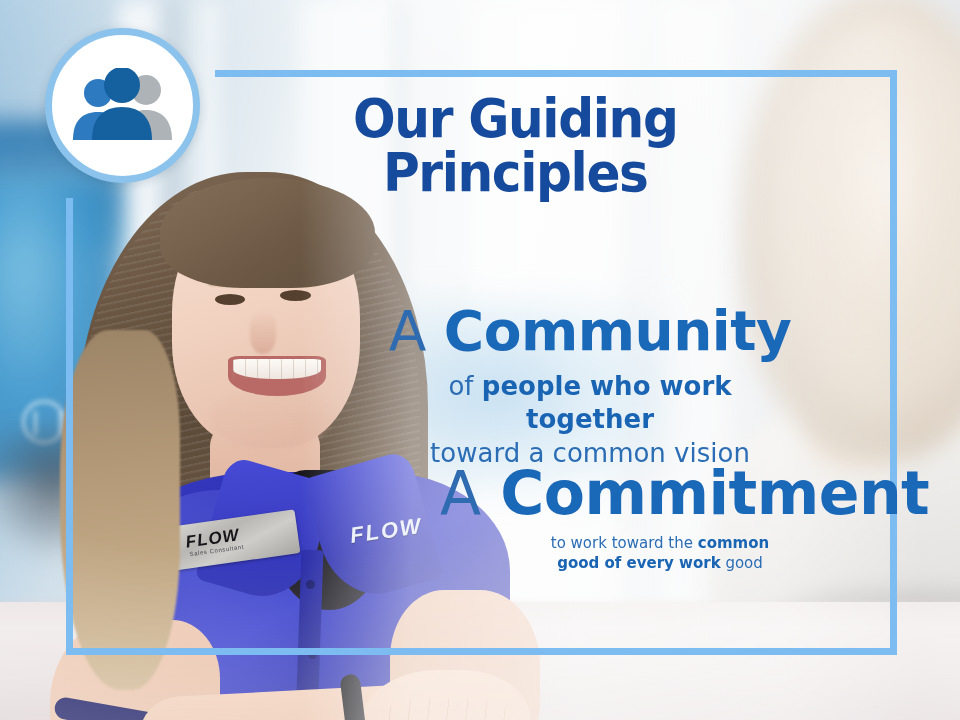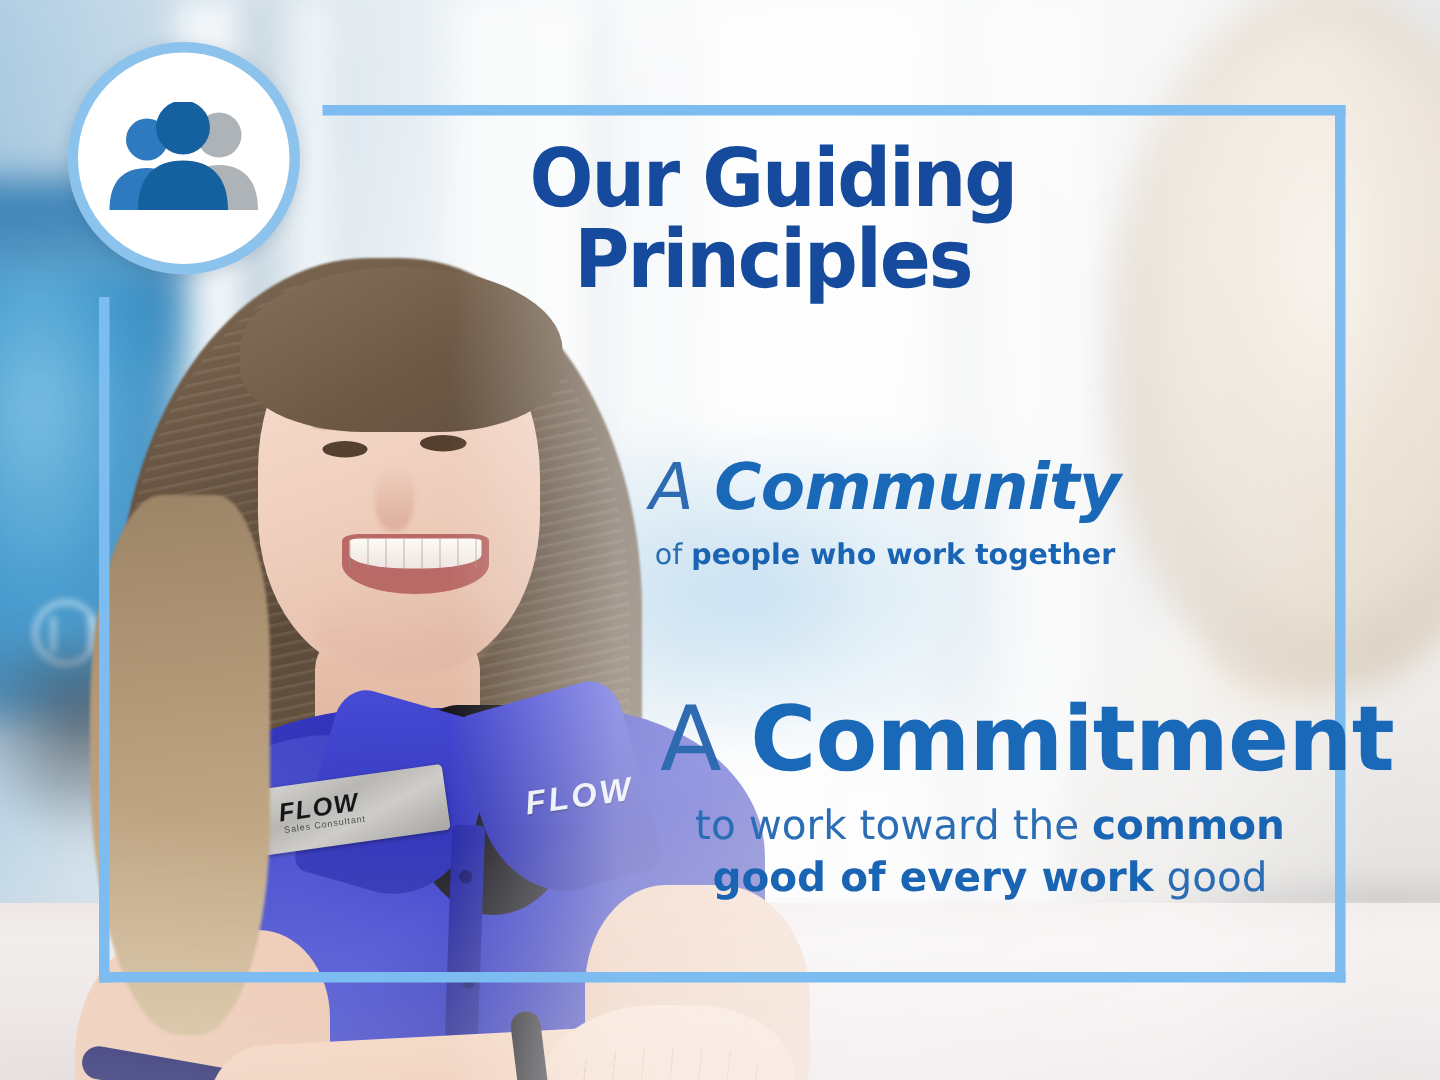--- a/index.html
+++ b/index.html
@@ -337,27 +337,27 @@
   }
   .sub b{ font-weight:bold; color:#1a64b4; }
 
   
   #blk1{ left:330px; top:186px; width:370px; }
   #blk1 .head{ font-size:45px; }
   #blk1 .sub{ font-size:21px; margin-top:9px; }
 
   
   #blk2{ left:380px; top:303px; width:420px; }
-  #blk2 .head{ font-size:43px;font-style:italic; }
-  #blk2 .sub{ font-size:19px; margin-top:10px; }
+  #blk2 .head{ font-size:55px; }
+  #blk2 .sub{ font-size:26px; margin-top:10px; }
 
   
   #blk3{ left:440px; top:462px; width:440px; }
   #blk3 .head{ font-size:60px; }
-  #blk3 .sub{ font-size:27px; margin-top:10px; }
+  #blk3 .sub{ font-size:15px; margin-top:10px; }
 </style>
 </head>
 <body>
 
 <div class="stage">
 
   <div class="photo">
     <div class="bg-base"></div>
     <div class="band b1"></div>
     <div class="band mull1"></div>
@@ -450,21 +450,21 @@
   </div>
 
   <div class="title">Our Guiding Principles</div>
 
 
   <div class="block" id="blk2">
     <div class="head">
       <span class="art">A</span>
       <span class="word">Community</span>
     </div>
-    <div class="sub"><span>of </span><b>people who work together</b><br></div>
+    <div class="sub"><span>of </span><b>people who work together</b><br><span>toward a common vision</span></div>
   </div>
 
   <div class="block" id="blk3">
     <div class="head">
       <span class="art">A</span>
       <span class="word">Commitment</span>
     </div>
     <div class="sub"><span>to work toward the </span><b>common</b><br><b>good of every work</b><span> good</span><br></div>
   </div>
 

